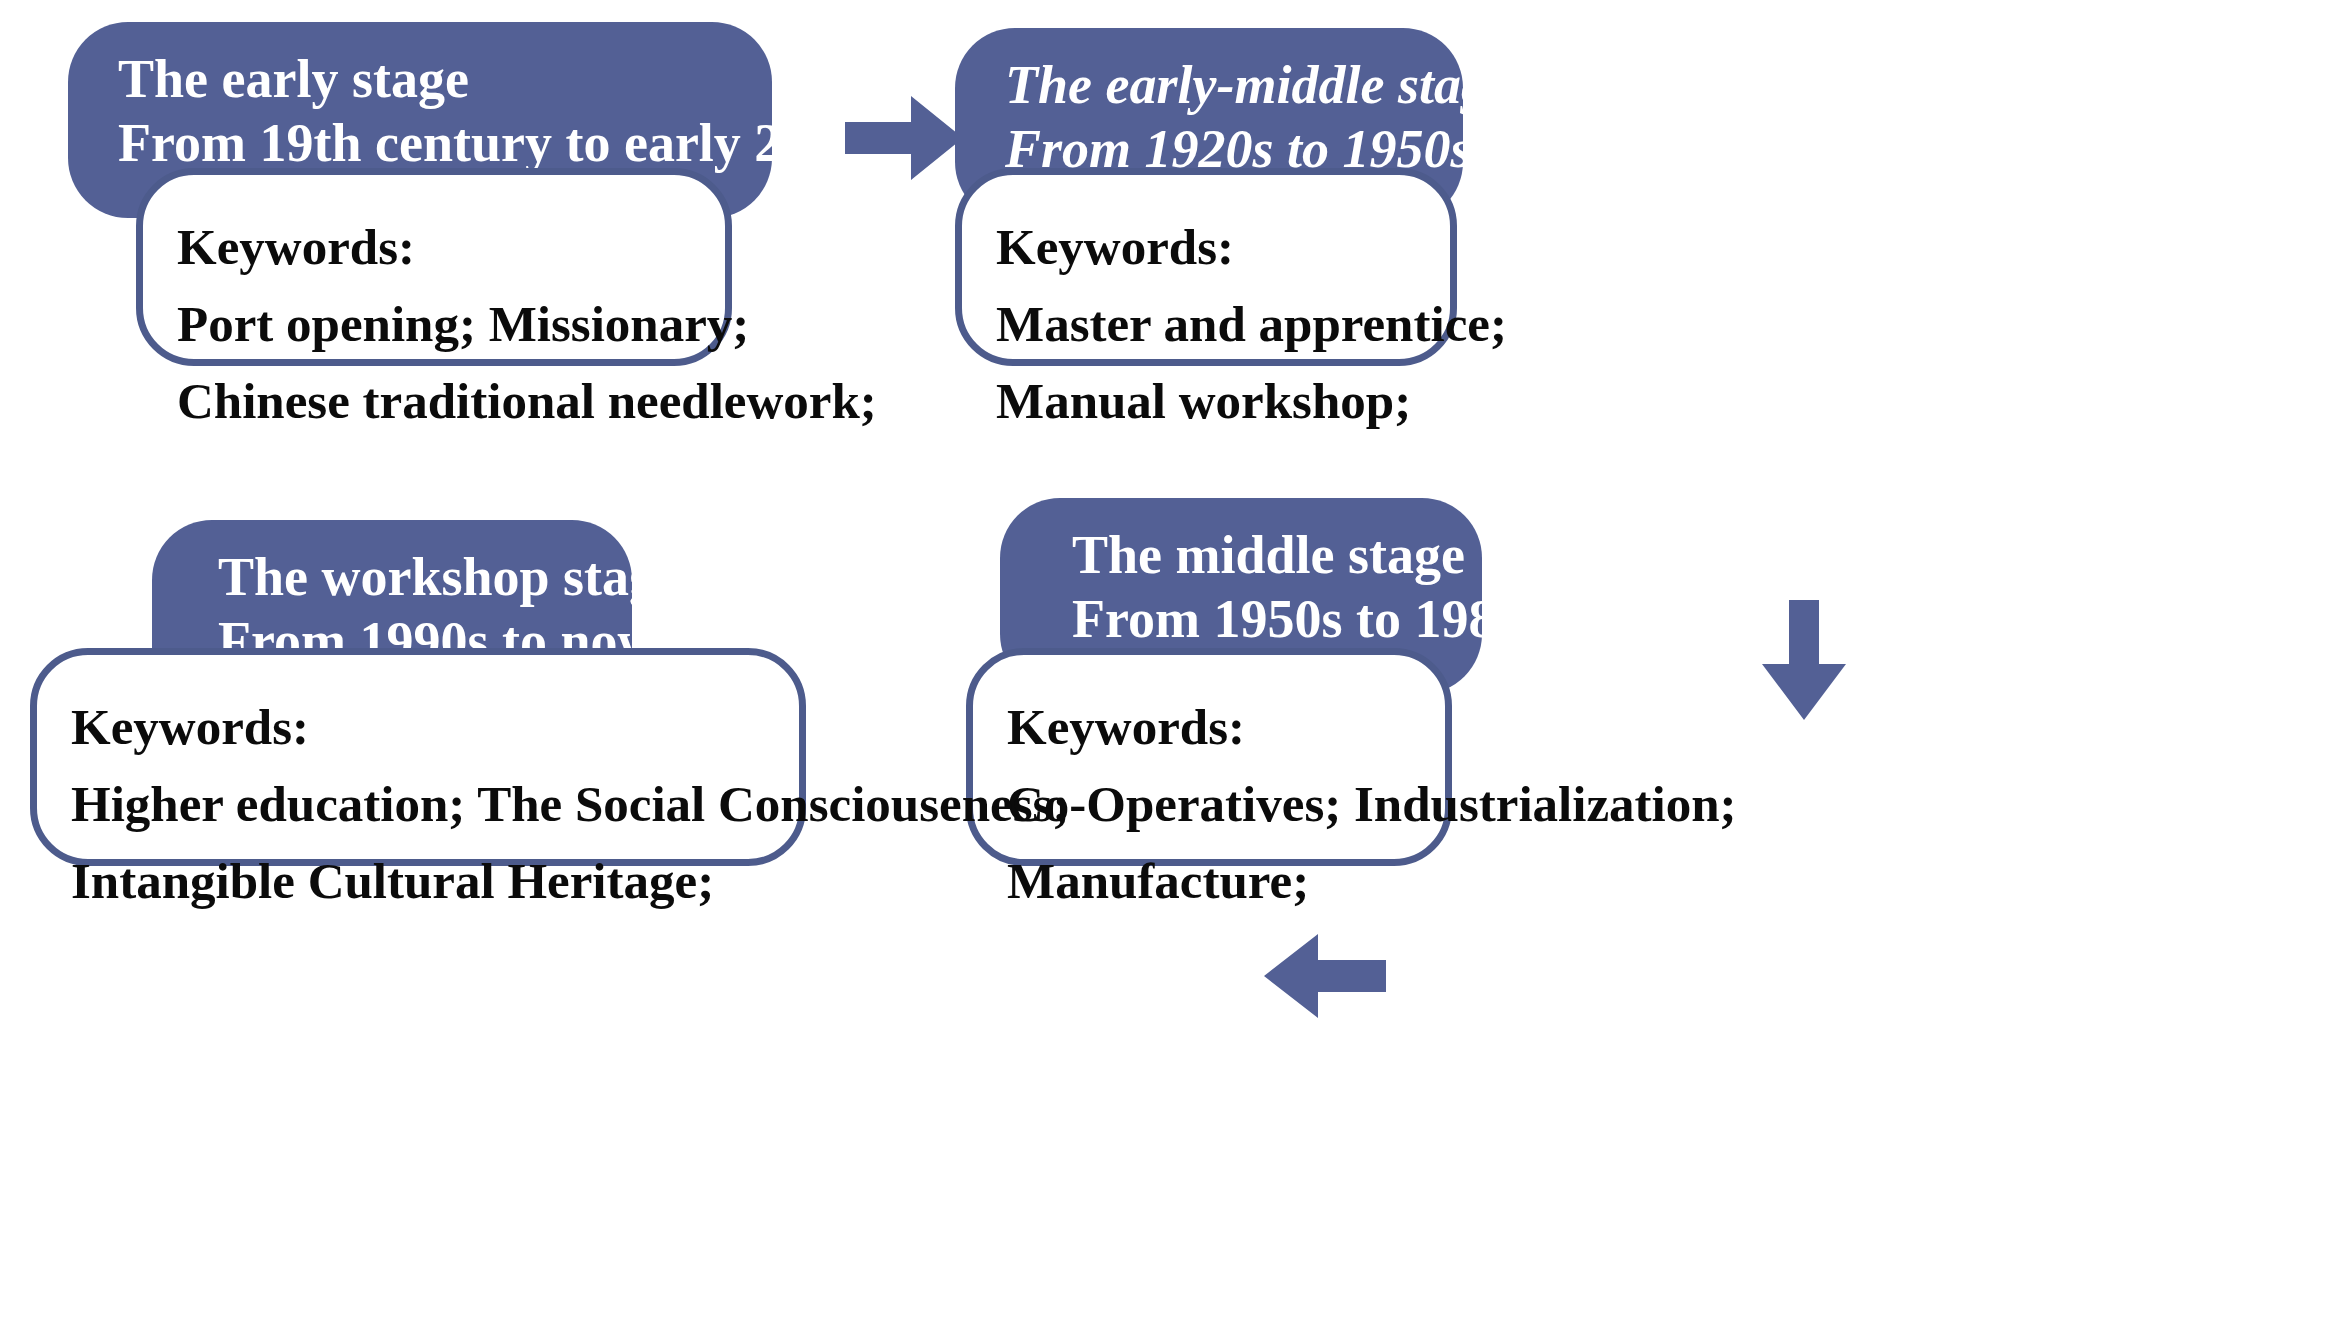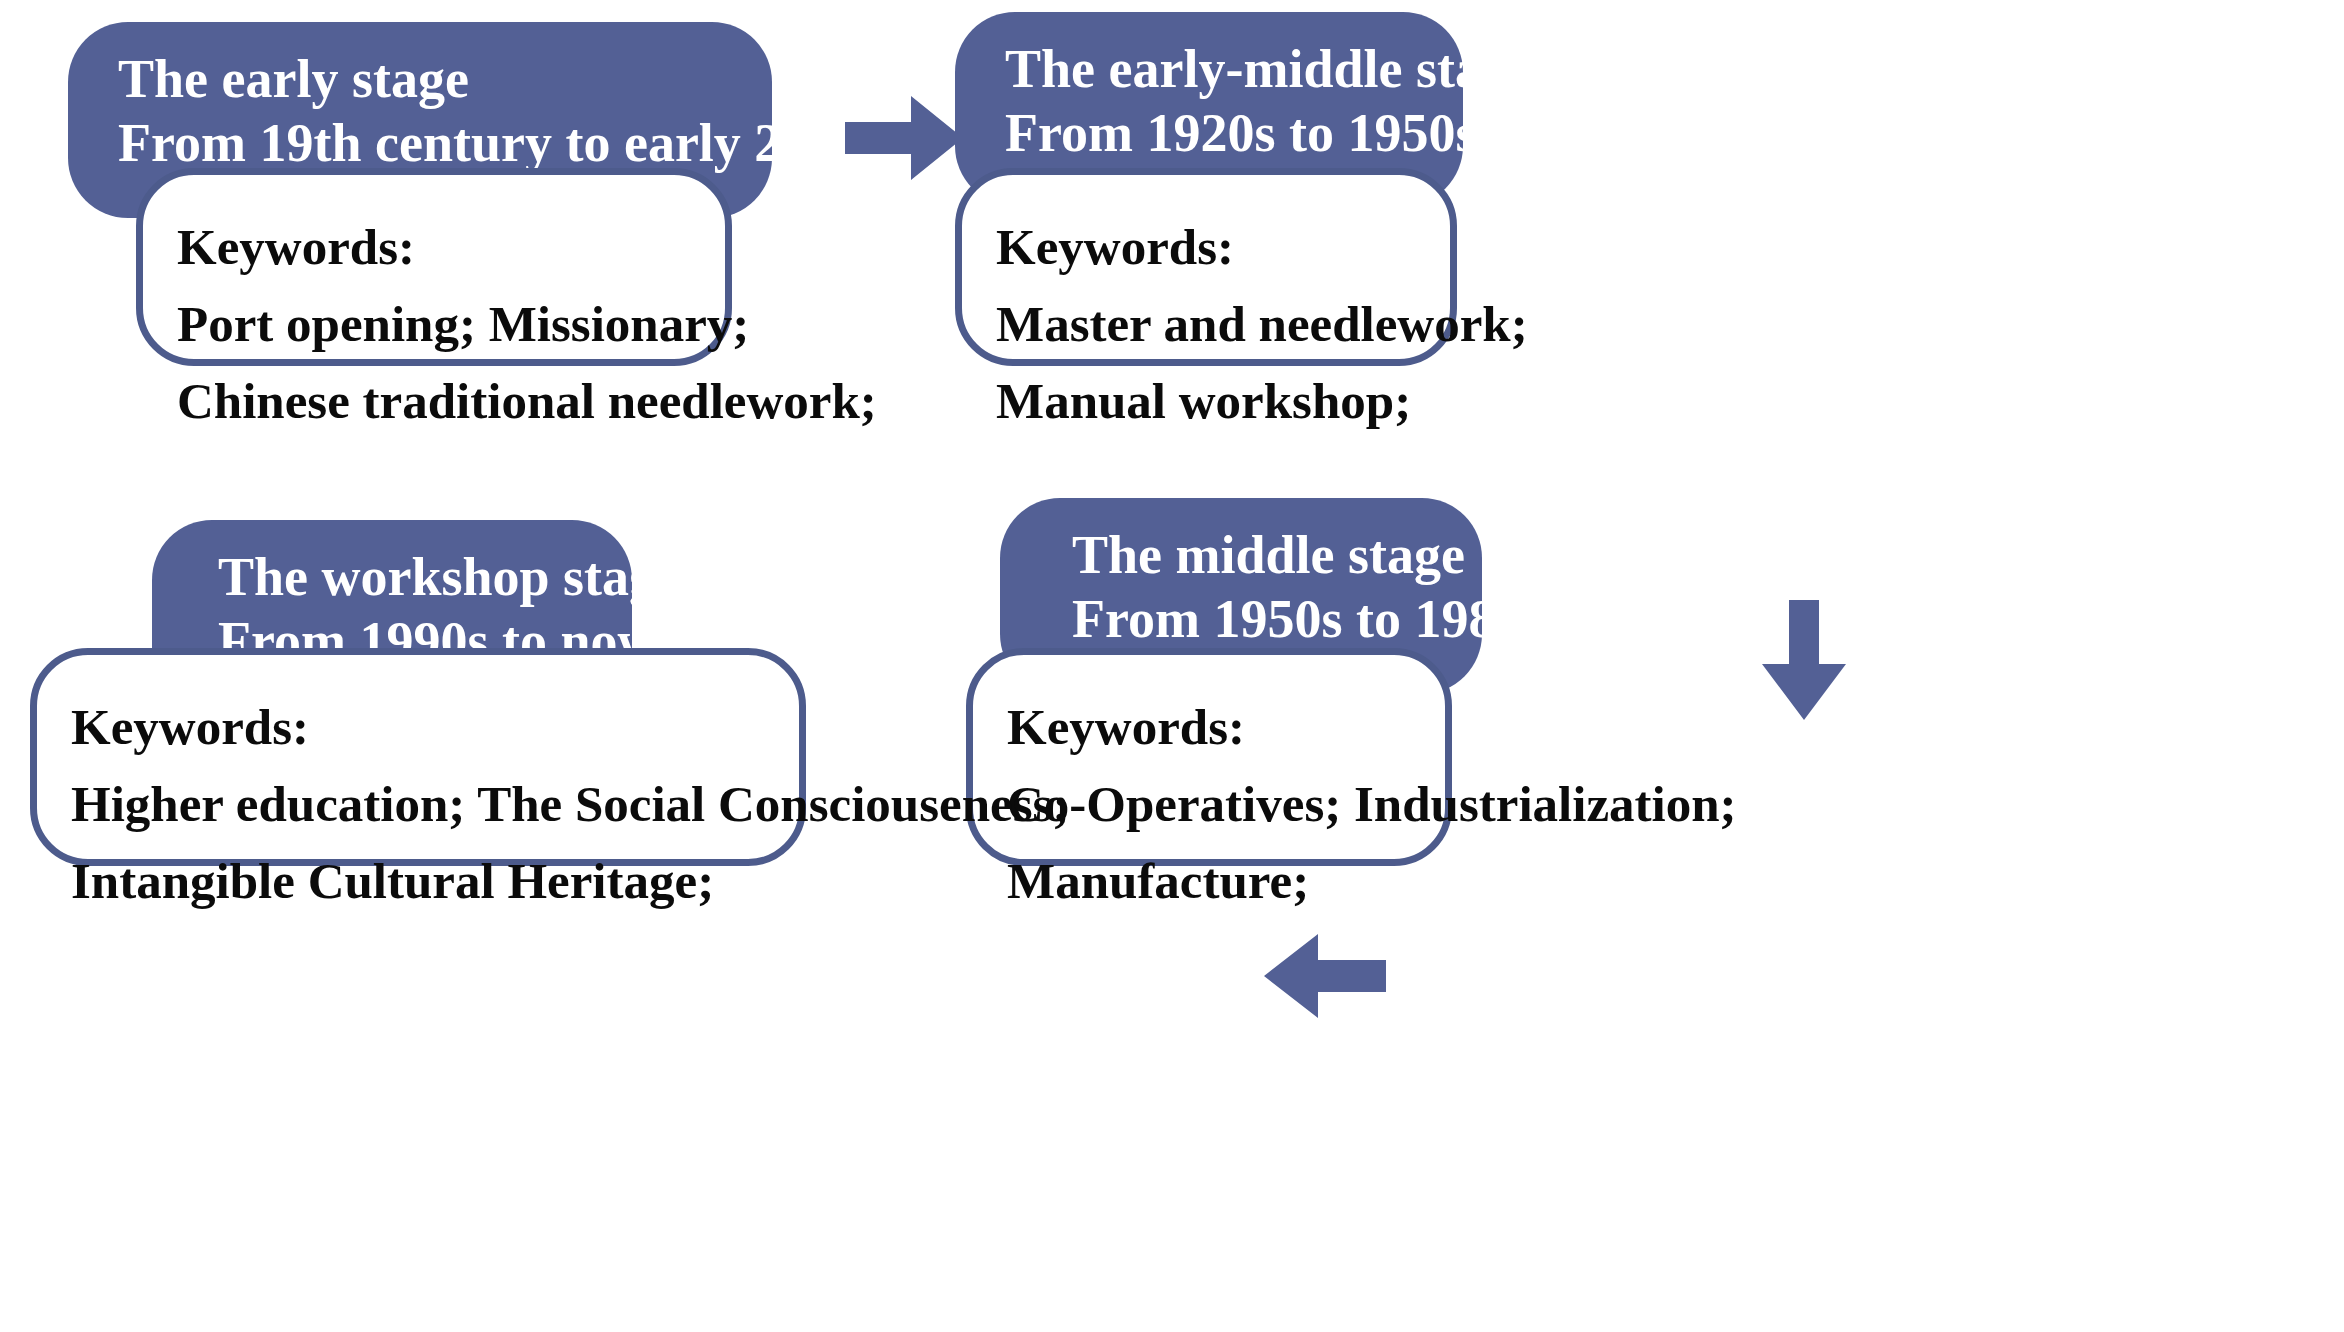--- a/index.html
+++ b/index.html
@@ -46,21 +46,21 @@
     z-index:2;
   }
   .card .ln{display:block;margin-top:15px;}
 
   
   
   .u1 .hdr{left:68px;  top:22px;  width:704px; height:196px;}
   .u1 .card{left:136px;top:168px; width:596px; height:198px;}
 
   
-  .u2 .hdr{left:955px; top:12px;  width:508px; height:194px;}
+  .u2 .hdr{left:955px; top:28px;  width:508px; height:194px;font-style:italic;}
   .u2 .card{left:955px;top:168px; width:502px; height:198px;}
 
   
   .u3 .hdr{left:1000px;top:498px; width:482px; height:196px; padding-left:72px;}
   .u3 .card{left:966px; top:648px; width:486px; height:218px;}
 
   
   .u4 .hdr{left:152px; top:520px; width:480px; height:196px; padding-left:66px;}
   .u4 .card{left:30px;  top:648px; width:776px; height:218px;}
 
@@ -88,21 +88,21 @@
     </div>
   </div>
 
   <div class="unit u2">
     <div class="hdr">
       <span class="ln">The early-middle stage</span>
       <span class="ln">From 1920s to 1950s</span>
     </div>
     <div class="card">
       <span class="ln">Keywords:</span>
-      <span class="ln">Master and needlework;</span>
+      <span class="ln">Master and apprentice;</span>
       <span class="ln">Manual workshop;</span>
     </div>
   </div>
 
   <div class="unit u3">
     <div class="hdr">
       <span class="ln">The middle stage</span>
       <span class="ln">From 1950s to 1980s</span>
     </div>
     <div class="card">

